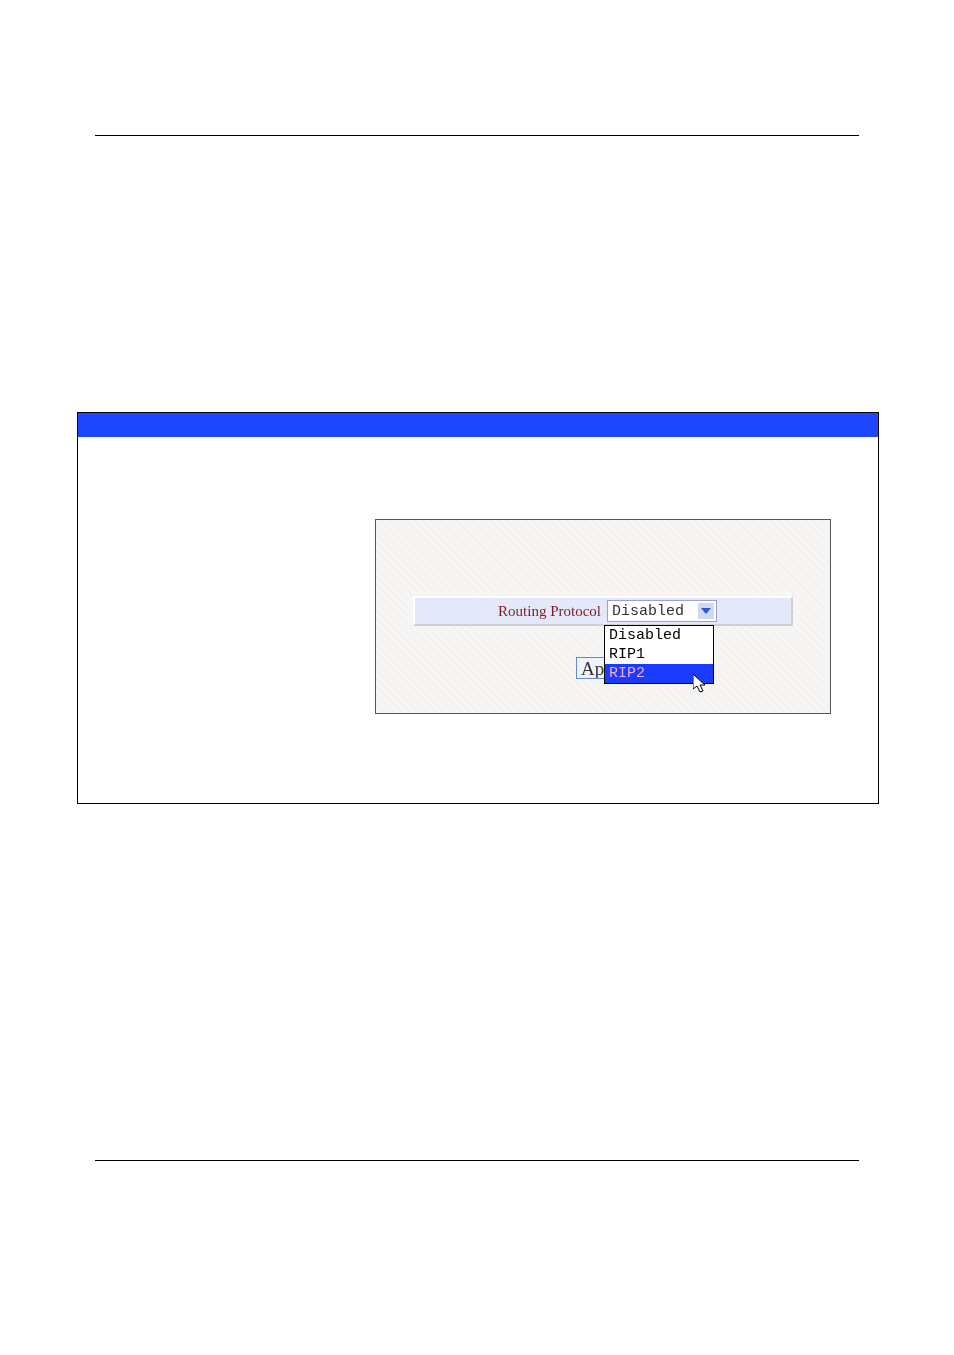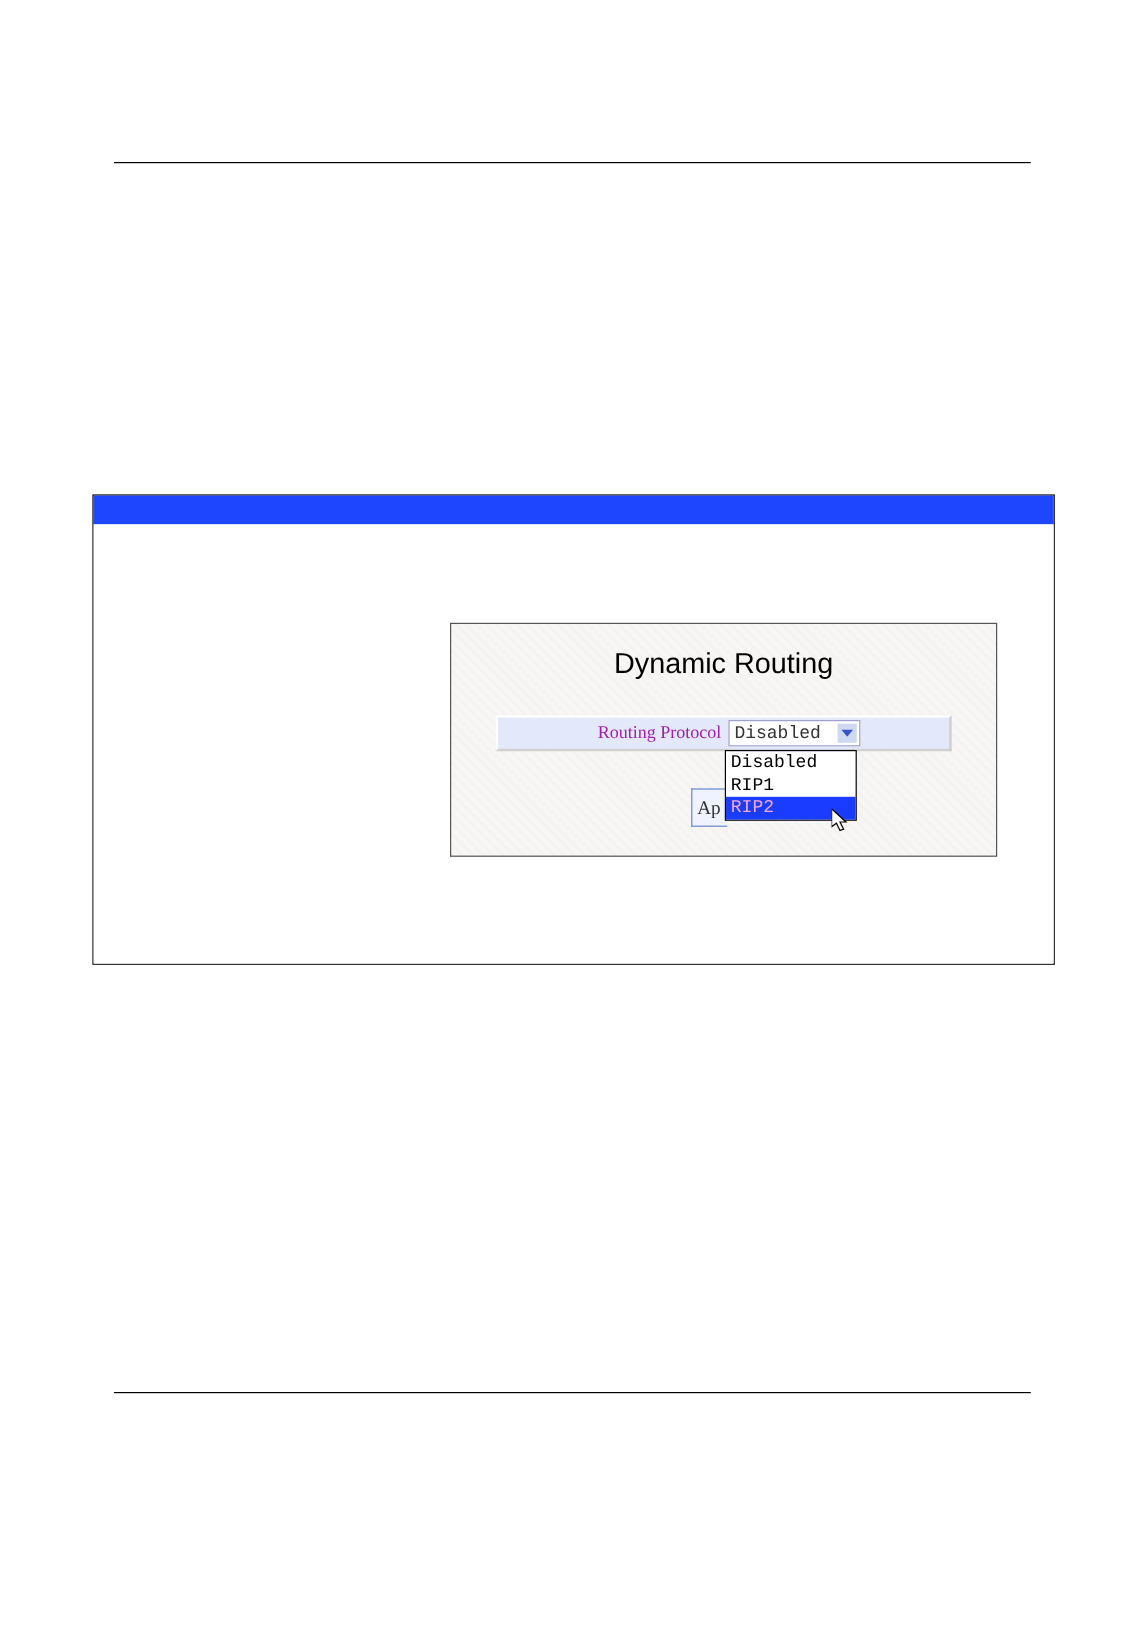--- a/index.html
+++ b/index.html
@@ -68,21 +68,21 @@
     background: #e3e8fa;
     display: flex;
     align-items: center;
   }
   .form-label {
     font-family: "Times New Roman", serif;
     font-size: 15px;
     flex: 0 0 192px;
     text-align: right;
     padding-right: 6px;
-    color: #a21caf;
+    color: #7f1d1d;
   }
   .dropdown {
     flex: 0 0 110px;
     height: 22px;
     border: 1px solid #a0a0d0;
     background: #ffffff;
     display: flex;
     align-items: center;
     padding-left: 4px;
     font-family: "Courier New", monospace;
@@ -122,28 +122,28 @@
   .dropdown-list .opt.selected {
     background: #1a3cff;
     color: #f9a8d4;
   }
 
   .apply-btn {
     position: absolute;
     left: 200px;
     top: 137px;
     width: 30px;
-    height: 32px;
+    height: 22px;
     border-top: 1px solid #6688cc;
     border-left: 1px solid #6688cc;
     border-right: none;
     border-bottom: 1px solid #6688cc;
     background: #eef3ff;
     font-family: "Times New Roman", serif;
-    font-size: 16px;
+    font-size: 19px;
     color: #333;
     text-align: left;
     padding-left: 4px;
     line-height: 19px;
     overflow: hidden;
   }
 
   .cursor {
     position: absolute;
     left: 317px;
@@ -155,21 +155,20 @@
 </head>
 <body>
 
 <hr class="page-rule rule-top">
 
 <div class="figure-box">
   <div class="blue-bar"></div>
   <div class="content-area">
     <div class="panel">
 
-      <div class="panel-title">Dynamic Routing</div>
 
       <div class="form-row">
         <div class="form-label">Routing Protocol</div>
         <div class="dropdown">
           <span>Disabled</span>
           <span class="dropdown-arrow">
             <svg width="10" height="6" viewBox="0 0 10 6">
                 <polygon points="0,0 10,0 5,6" fill="#3355cc"></polygon>
               </svg>
           </span>

